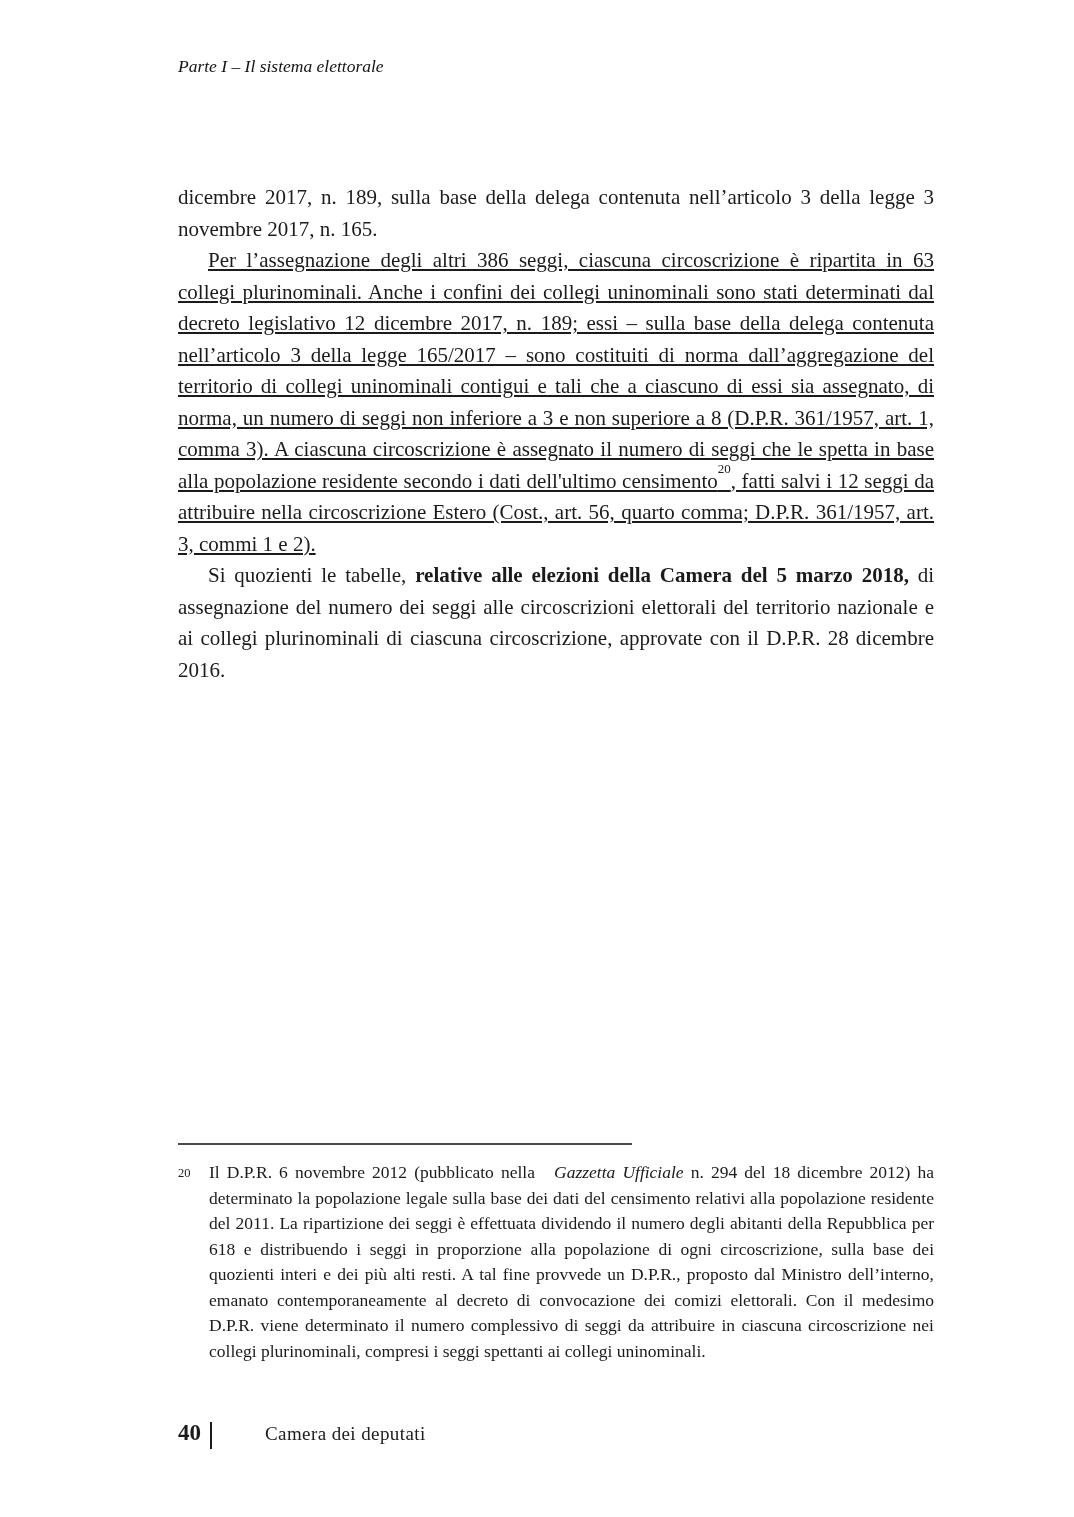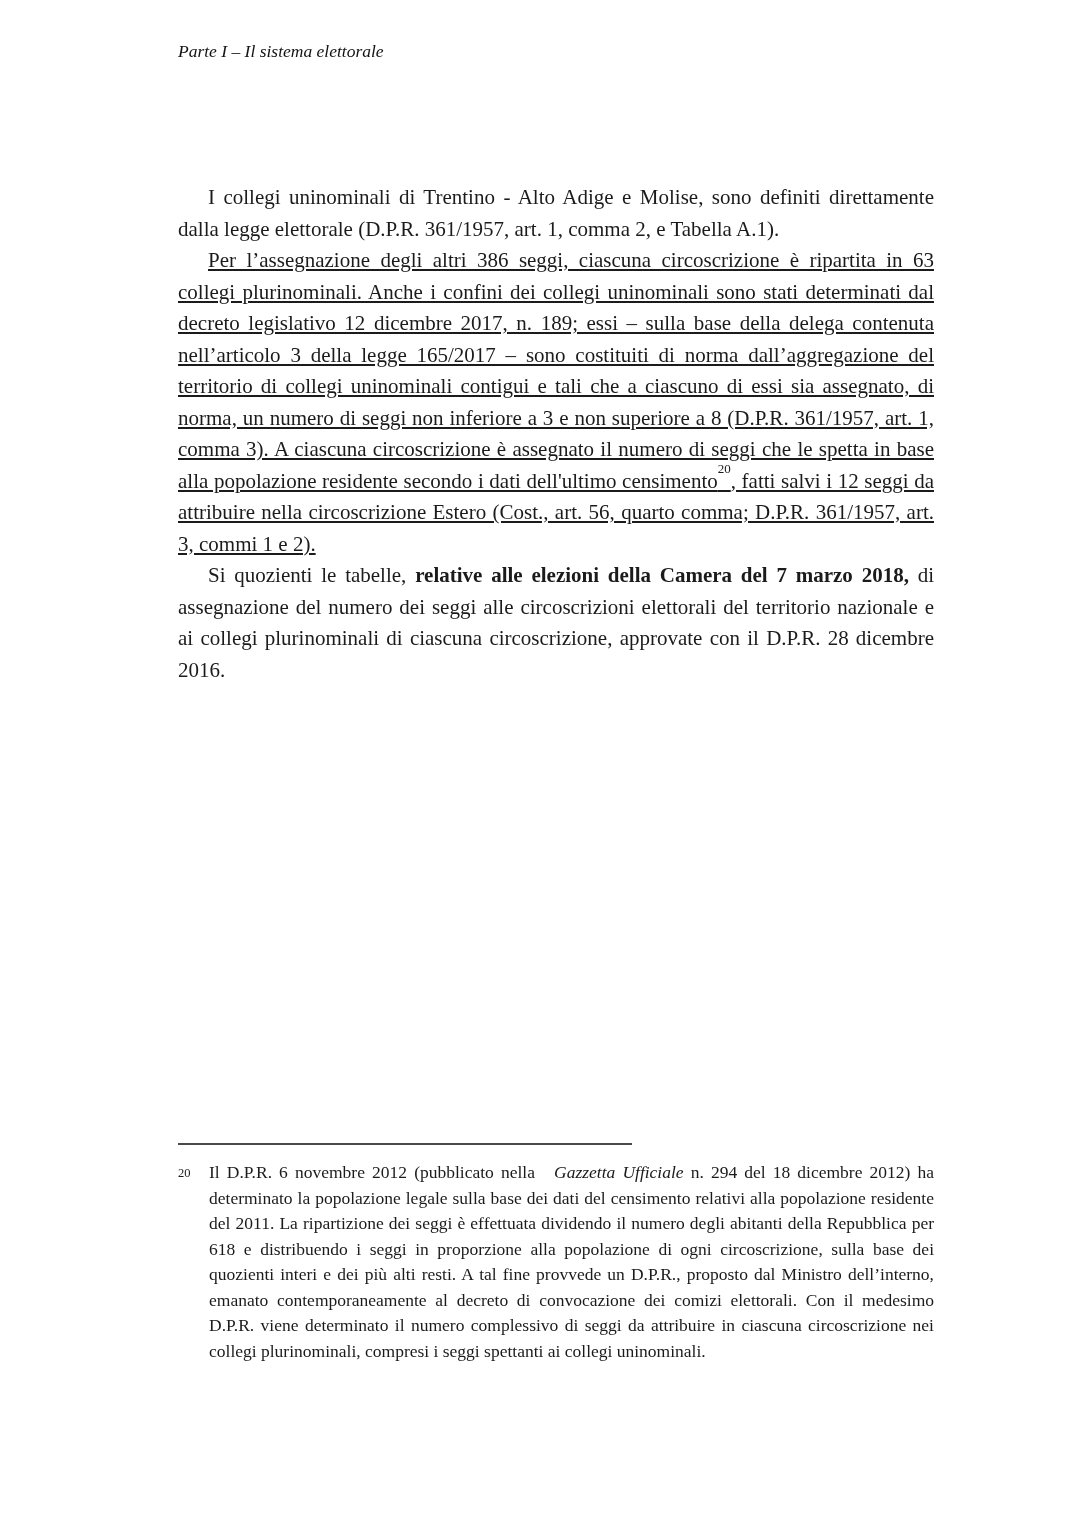--- a/index.html
+++ b/index.html
@@ -14,21 +14,21 @@
     background: #ffffff;
     font-family: "Liberation Serif", "DejaVu Serif", serif;
     color: #1b1b1b;
     overflow: hidden;
   }
 
   
   .running-header {
     position: absolute;
     left: 178px;
-    top: 41px;
+    top: 56px;
     font-style: italic;
     font-size: 17.5px;
     color: #141414;
   }
 
   
   .body-text {
     position: absolute;
     left: 178px;
     top: 182px;
@@ -109,39 +109,44 @@
 <body>
 
 <div class="page">
 
   <div class="running-header">
     <span>Parte I – Il sistema elettorale</span>
   </div>
 
   <div class="body-text">
 
+    <p class="para">
+      <span>dicembre 2017, n. 189, sulla base della delega contenuta nell’articolo 3 della legge 3 novembre 2017, n. 165.</span>
+    </p>
 
-    <p class="para para-indent">
-      <span>I collegi uninominali di Trentino - Alto Adige e Molise, sono definiti direttamente dalla legge elettorale (D.P.R. 361/1957, art. 1, comma 2, e Tabella A.1).</span>
-    </p>
 
     <p class="para para-indent gap-before">
       <span>Per l’assegnazione degli altri 386 seggi, ciascuna circoscrizione è ripartita in 63 collegi plurinominali. Anche i confini dei collegi uninominali sono stati determinati dal decreto legislativo 12 dicembre 2017, n. 189; essi – sulla base della delega contenuta nell’articolo 3 della legge 165/2017 – sono costituiti di norma dall’aggregazione del territorio di collegi uninominali contigui e tali che a ciascuno di essi sia assegnato, di norma, un numero di seggi non inferiore a 3 e non superiore a 8 (D.P.R. 361/1957, art. 1, comma 3). A ciascuna circoscrizione è assegnato il numero di seggi che le spetta in base alla popolazione residente secondo i dati dell'ultimo censimento</span><sup class="note-ref">20</sup><span>, fatti salvi i 12 seggi da attribuire nella circoscrizione Estero (Cost., art. 56, quarto comma; D.P.R. 361/1957, art. 3, commi 1 e 2).</span>
     </p>
 
     <p class="para para-indent">
-      <span>Si quozienti le tabelle, </span><span class="bold-run">relative alle elezioni della Camera del 7 marzo 2018,</span><span> di assegnazione del numero dei seggi alle circoscrizioni elettorali del territorio nazionale e ai collegi plurinominali di ciascuna circoscrizione, approvate con il D.P.R. 28 dicembre 2016.</span>
+      <span>Si quozienti le tabelle, </span><span class="bold-run">relative alle elezioni della Camera del 5 marzo 2018,</span><span> di assegnazione del numero dei seggi alle circoscrizioni elettorali del territorio nazionale e ai collegi plurinominali di ciascuna circoscrizione, approvate con il D.P.R. 28 dicembre 2016.</span>
     </p>
 
   </div>
 
   <div class="footnotes">
     <div class="footnote-rule"></div>
     <div class="footnote">
       <span class="fn-marker">20</span>
       <span class="fn-text">
         <span>Il D.P.R. 6 novembre 2012 (pubblicato nella </span><span class="italic-run">Gazzetta Ufficiale</span><span> n. 294 del 18 dicembre 2012) ha determinato la popolazione legale sulla base dei dati del censimento relativi alla popolazione residente del 2011. La ripartizione dei seggi è effettuata dividendo il numero degli abitanti della Repubblica per 618 e distribuendo i seggi in proporzione alla popolazione di ogni circoscrizione, sulla base dei quozienti interi e dei più alti resti. A tal fine provvede un D.P.R., proposto dal Ministro dell’interno, emanato contemporaneamente al decreto di convocazione dei comizi elettorali. Con il medesimo D.P.R. viene determinato il numero complessivo di seggi da attribuire in ciascuna circoscrizione nei collegi plurinominali, compresi i seggi spettanti ai collegi uninominali.</span>
       </span>
     </div>
   </div>
 
+  <div class="page-footer">
+    <span class="page-number">40</span>
+    <span class="footer-bar"></span>
+    <span class="footer-title">Camera dei deputati</span>
+  </div>
 
 </div>
 
 </body></html>

